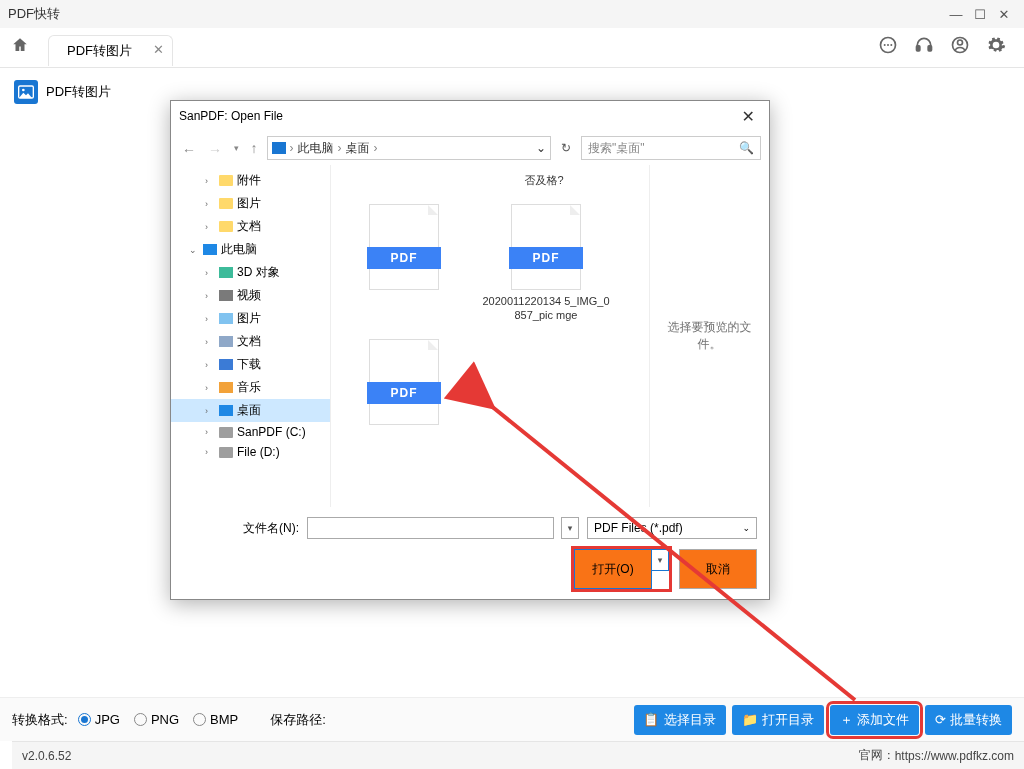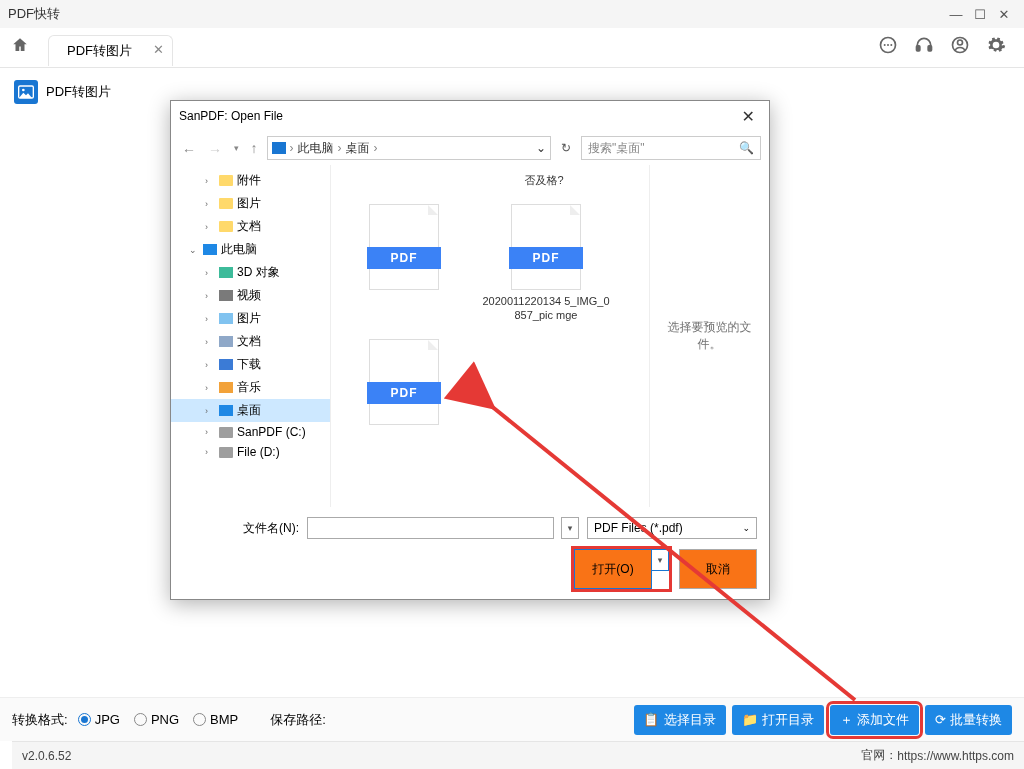--- a/index.html
+++ b/index.html
@@ -177,21 +177,21 @@
   <button class="blue-btn">📋 <span>选择目录</span></button>
   <button class="blue-btn">📁 <span>打开目录</span></button>
   <button class="blue-btn hl">＋ <span>添加文件</span></button>
   <button class="blue-btn">⟳ <span>批量转换</span></button>
 </div>
 
 <div class="statusbar">
   <span>v2.0.6.52</span>
   <div class="spacer"></div>
   <span>官网：</span>
-  <span style="color:#444">https://www.https.com</span>
+  <span style="color:#444">https://www.pdfkz.com</span>
 </div>
 
 <div class="dialog">
   <div class="dlg-title">
     <span>SanPDF: Open File</span>
     <div class="spacer"></div>
     <span class="dlg-close">✕</span>
   </div>
 
   <div class="dlg-nav">

